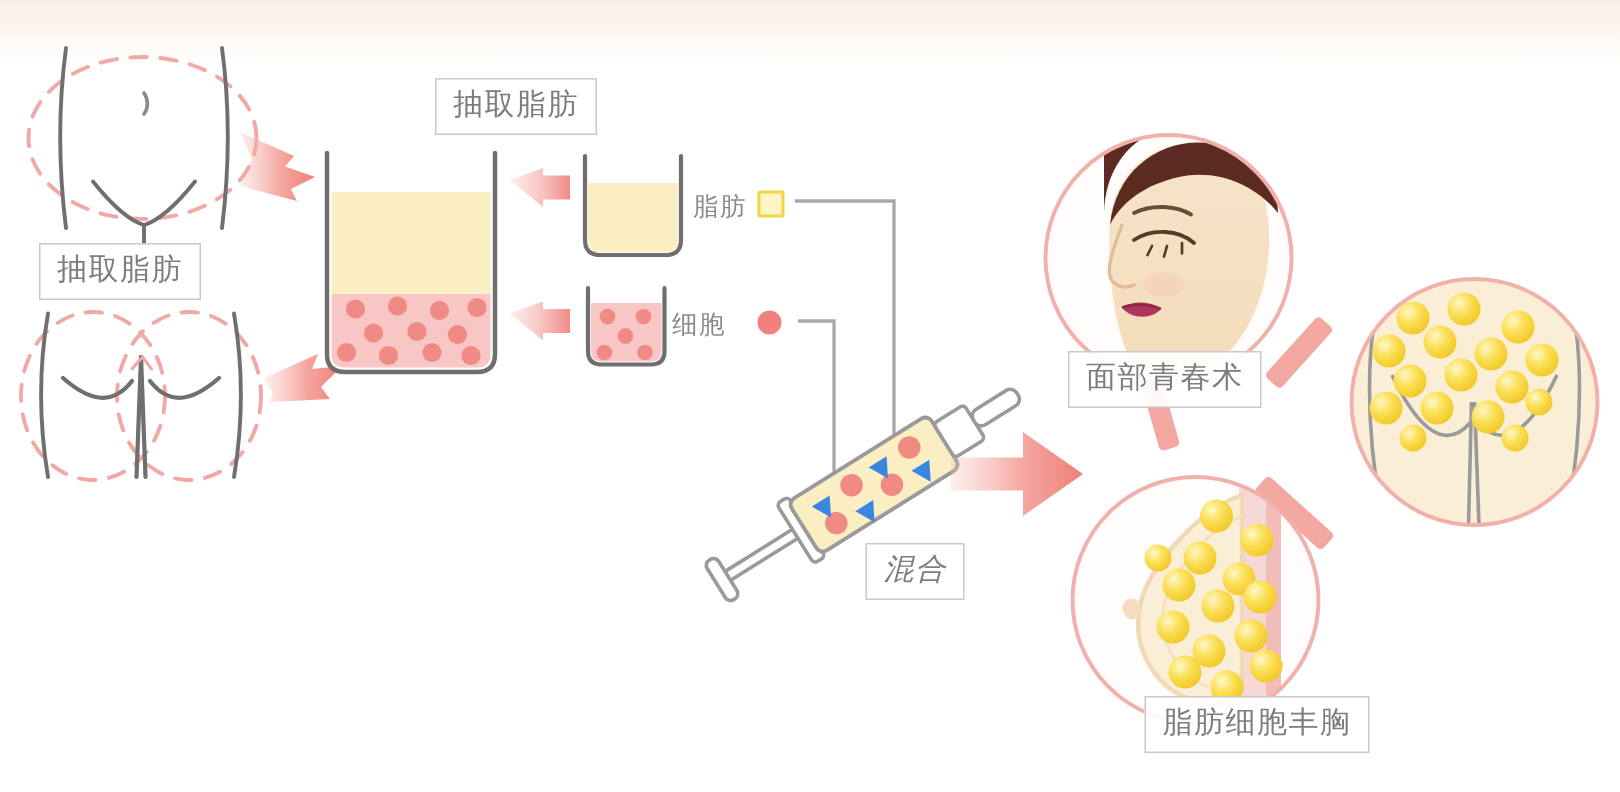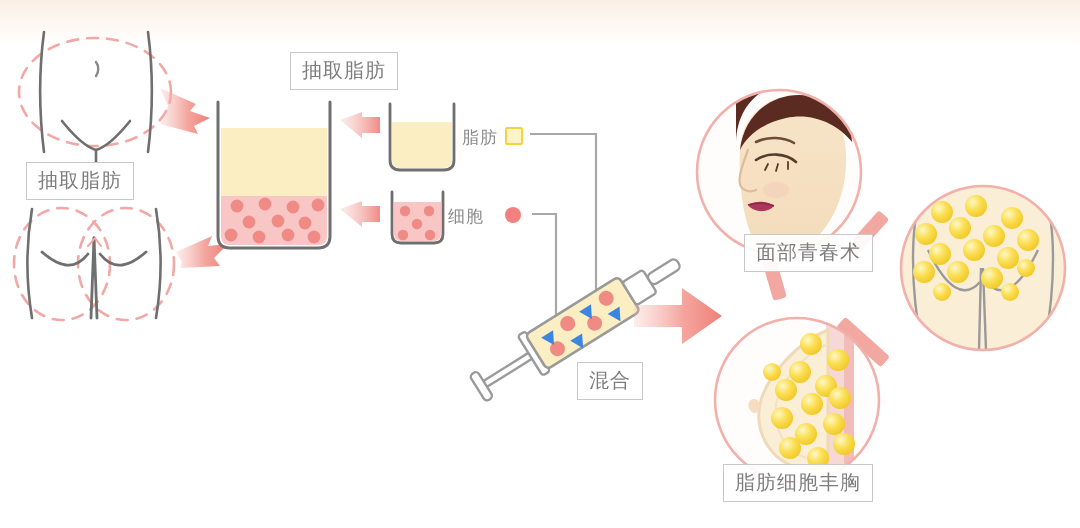--- a/index.html
+++ b/index.html
@@ -32,23 +32,23 @@
   }
   .legend-text{
     position:absolute;
     color:#8a8a8a;
     font-size:17px;
     white-space:nowrap;
     letter-spacing:1px;
   }
   #chip-extract-fat{left:26px;top:162px;}
   #chip-extract-cells{left:290px;top:52px;}
-  #chip-mix{left:577px;top:362px;}
-  #chip-face{left:744px;top:234px;text-align:right;}
-  #chip-breast{left:723px;top:464px;}
+  #chip-mix{left:577px;top:362px;font-style:italic;}
+  #chip-face{left:712px;top:234px;text-align:right;}
+  #chip-breast{left:763px;top:464px;}
   #chip-hip{left:915px;top:336px;}
   #lg-fat{left:462px;top:126px;}
   #lg-cell{left:448px;top:205px;}
   .sw{
     position:absolute;
     display:inline-block;
   }
   #sw-fat{
     left:505px;top:127px;width:14px;height:14px;
     background:#fdf3c9;border:2.5px solid #f2d43f;border-radius:2px;

